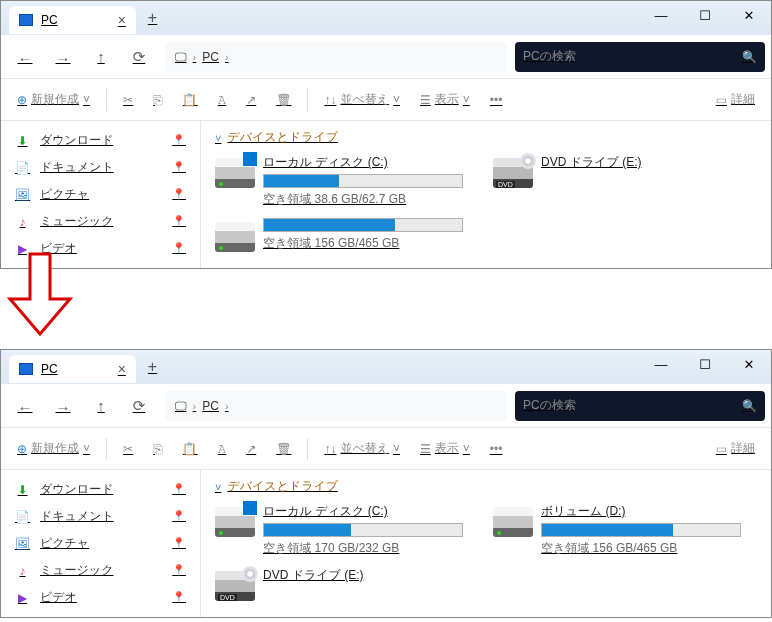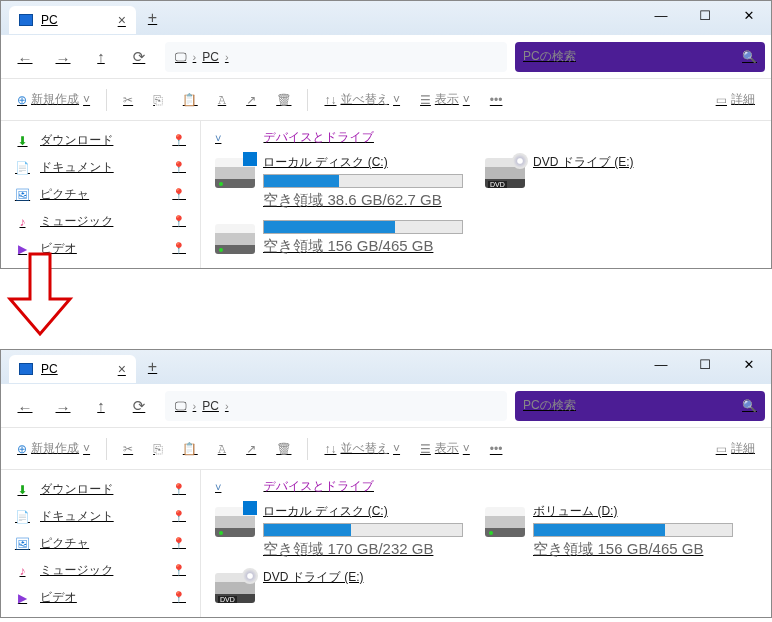--- a/index.html
+++ b/index.html
@@ -11,48 +11,48 @@
 .tab-title { font-size: 12px; margin-right: 60px; }
 .tab-x { font-size: 14px; color: #555; }
 .newtab { margin-left: 12px; font-size: 16px; color: #555; }
 .winbtns { position: absolute; right: 0; top: 0; display: flex; }
 .winbtn { width: 44px; height: 28px; display: flex; align-items: center; justify-content: center; font-size: 13px; }
 .navbar { display: flex; align-items: center; height: 44px; border-bottom: 1px solid #e6e6e6; padding: 0 6px; gap: 2px; }
 .navbtn { width: 36px; height: 32px; display: flex; align-items: center; justify-content: center; color: #606060; border-radius: 4px; font-size: 15px; }
 .crumb-box { flex: 1; display: flex; align-items: center; margin: 0 6px; background: #f7f9fb; border-radius: 4px; height: 30px; padding: 0 4px; }
 .crumb-item { padding: 0 6px; font-size: 12px; color: #333; }
 .crumb-sep { color: #888; font-size: 11px; }
-.search-box { width: 250px; background: #4c1d95; border-radius: 4px; height: 30px; display: flex; align-items: center; padding: 0 8px; color: #888; font-size: 12px; justify-content: space-between; }
+.search-box { width: 250px; background: #0f172a; border-radius: 4px; height: 30px; display: flex; align-items: center; padding: 0 8px; color: #888; font-size: 12px; justify-content: space-between; }
 .toolbar { display: flex; align-items: center; height: 42px; border-bottom: 1px solid #e6e6e6; padding: 0 8px; gap: 4px; color: #888; font-size: 12px; }
 .tbtn { padding: 4px 8px; display: flex; align-items: center; gap: 4px; border-radius: 4px; }
 .tdivider { width: 1px; height: 22px; background: #ddd; margin: 0 4px; }
 .body { display: flex; min-height: 120px; }
 .sidebar { width: 200px; border-right: 1px solid #e6e6e6; padding: 6px 0; }
 .sb-item { display: flex; align-items: center; padding: 5px 14px; font-size: 12px; color: #333; justify-content: space-between; }
 .sb-left { display: flex; align-items: center; gap: 10px; }
 .sb-icon { width: 15px; height: 15px; display: flex; align-items: center; justify-content: center; }
 .pin { color: #999; font-size: 11px; }
 .content { flex: 1; padding: 8px 14px; }
 .section-hdr { display: flex; align-items: center; gap: 6px; margin-bottom: 8px; }
 .sect-arrow { color: #4a7fb8; font-size: 11px; }
-.sect-label { color: #a21caf; font-size: 12px; margin-left: 36px; }
+.sect-label { color: #a16207; font-size: 12px; }
 .annotation { color: #d80000; font-weight: bold; font-size: 14px; margin-left: 4px; }
-.drives { display: flex; flex-wrap: wrap; gap: 10px 12px; }
+.drives { display: flex; flex-wrap: wrap; gap: 10px 20px; }
 .drive { display: flex; align-items: flex-start; gap: 8px; width: 258px; }
 .drive-icon { width: 40px; height: 30px; background: linear-gradient(#f4f4f4 30%, #c8c8c8 30%, #c8c8c8 70%, #666 70%); border-radius: 3px; position: relative; margin-top: 4px; }
 .drive-icon.win::before { content: ""; position: absolute; top: -6px; right: -2px; width: 14px; height: 14px; background: #0078d4; }
 .drive-icon .led { position: absolute; bottom: 2px; left: 4px; width: 4px; height: 4px; background: #2ad82a; border-radius: 50%; }
 .dvd-icon { width: 40px; height: 30px; background: linear-gradient(#e4e4e4 30%, #b8b8b8 30%, #b8b8b8 70%, #444 70%); border-radius: 3px; position: relative; margin-top: 4px; }
 .dvd-icon::before { content: ""; position: absolute; top: -5px; right: -3px; width: 16px; height: 16px; background: radial-gradient(circle,#fff 20%,#c8c8d8 30%,#e4e4e4 60%); border-radius: 50%; }
 .dvd-icon::after { content: "DVD"; position: absolute; bottom: 0; left: 3px; color: #fff; font-size: 7px; background: #222; padding: 0 2px; }
 .drive-info { flex: 1; }
 .drive-name { font-size: 12px; color: #222; margin-bottom: 3px; }
 .bar { width: 200px; height: 14px; border: 1px solid #b0b0b0; background: #eaeaea; margin-bottom: 3px; }
 .bar-fill { height: 100%; background: #1a8ad8; }
-.drive-space { font-size: 15px; color: #666; }
+.drive-space { font-size: 12px; color: #666; }
 .arrow-down { width: 80px; margin: -20px auto 6px; position: relative; z-index: 5; }
 </style>
 </head>
 <body>
 
 
 
 <div class="window">
   <div class="titlebar">
     <div class="tab">

